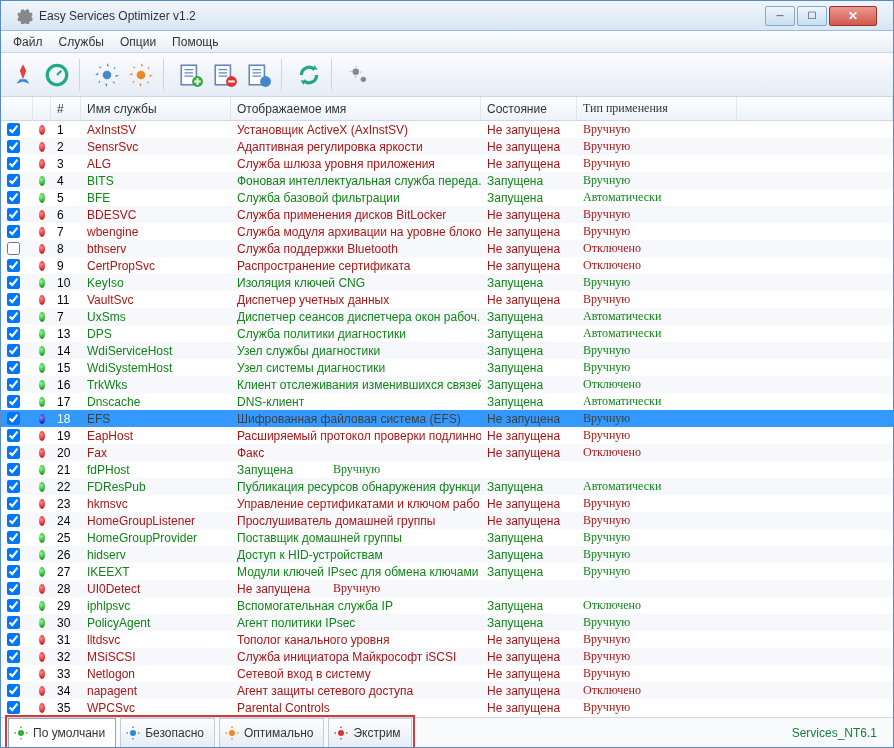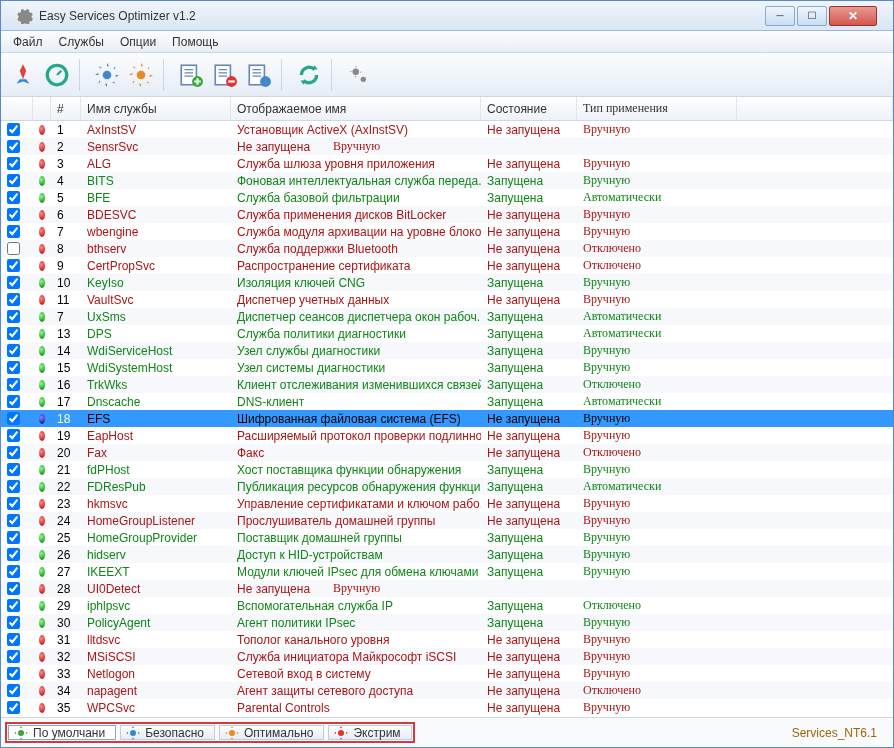--- a/index.html
+++ b/index.html
@@ -38,28 +38,28 @@
 .row .col { padding: 0 6px; white-space: nowrap; overflow: hidden; text-overflow: ellipsis; height:100%; display:flex; align-items:center;}
 .row input[type=checkbox] { width: 13px; height: 13px; }
 .dot { width: 10px; height: 10px; border-radius: 50%; display: inline-block; }
 .dot.red { background: radial-gradient(circle at 35% 35%, #f88, #b00); }
 .dot.green { background: radial-gradient(circle at 35% 35%, #8f8, #070); }
 .dot.blue { background: radial-gradient(circle at 35% 35%, #88f, #007); }
 .cnum.col { text-align:left;}
 .t-red { color: #a91616; }
 .t-green { color: #108618; }
 .t-blue { color: #0c5cad; }
-.row.sel .t-red, .row.sel .t-green, .row.sel .t-blue { color: #000000; }
+.row.sel .t-red, .row.sel .t-green, .row.sel .t-blue { color: #404040; }
 
 .footer { height: 30px; display: flex; align-items: center; padding: 2px 4px; border-top: 1px solid #d0d8e0; background:#f8fafc;}
 .footer .tabgroup { display: flex; gap: 4px; border: 2px solid #d43a3a; padding: 1px; }
-.footer .ftab { height: 15px; padding: 0 10px 0 4px; display: flex; align-items: center; gap: 4px; background: linear-gradient(to bottom,#fdfefe,#e6edf6); border: 1px solid #c0cde0; font-size: 12px; color: #333; cursor:pointer;}
+.footer .ftab { height: 30px; padding: 0 10px 0 4px; display: flex; align-items: center; gap: 4px; background: linear-gradient(to bottom,#fdfefe,#e6edf6); border: 1px solid #c0cde0; font-size: 12px; color: #333; cursor:pointer;}
 .footer .ftab.active { background: #fff; border-color:#8aa8c8;}
 .footer .ftab svg { width: 16px; height: 16px; }
-.footer .status { margin-left: auto; color: #a16207; font-size: 12px; padding-right: 12px; }
+.footer .status { margin-left: auto; color: #15803d; font-size: 12px; padding-right: 12px; }
 
 .grid::-webkit-scrollbar { width: 17px; }
 .grid::-webkit-scrollbar-track { background: #f0f0f0; border-left:1px solid #ddd;}
 .grid::-webkit-scrollbar-thumb { background: #c8d4e4; border: 1px solid #a8b8d0; border-radius:2px;}
 </style>
 </head>
 <body>
 
 <div class="titlebar">
   <span class="gear">
@@ -176,20 +176,21 @@
     </div>
     <div class="row">
       <div class="col cchk">
         <input type="checkbox" checked="" style="">
       </div>
       <div class="col cdot">
         <span class="dot red"></span>
       </div>
       <div class="col cnum">2</div>
       <div class="col cname t-red">SensrSvc</div>
+      <div class="col cdisp t-red">Адаптивная регулировка яркости</div>
       <div class="col cstate t-red">Не запущена</div>
       <div class="col ctype t-red">Вручную</div>
     </div>
     <div class="row">
       <div class="col cchk">
         <input type="checkbox" checked="" style="">
       </div>
       <div class="col cdot">
         <span class="dot red"></span>
       </div>
@@ -422,21 +423,20 @@
     </div>
     <div class="row">
       <div class="col cchk">
         <input type="checkbox" checked="" style="">
       </div>
       <div class="col cdot">
         <span class="dot green"></span>
       </div>
       <div class="col cnum">21</div>
       <div class="col cname t-green">fdPHost</div>
-      <div class="col cdisp t-green">Хост поставщика функции обнаружения</div>
       <div class="col cstate t-green">Запущена</div>
       <div class="col ctype t-green">Вручную</div>
     </div>
     <div class="row">
       <div class="col cchk">
         <input type="checkbox" checked="" style="">
       </div>
       <div class="col cdot">
         <span class="dot green"></span>
       </div>

